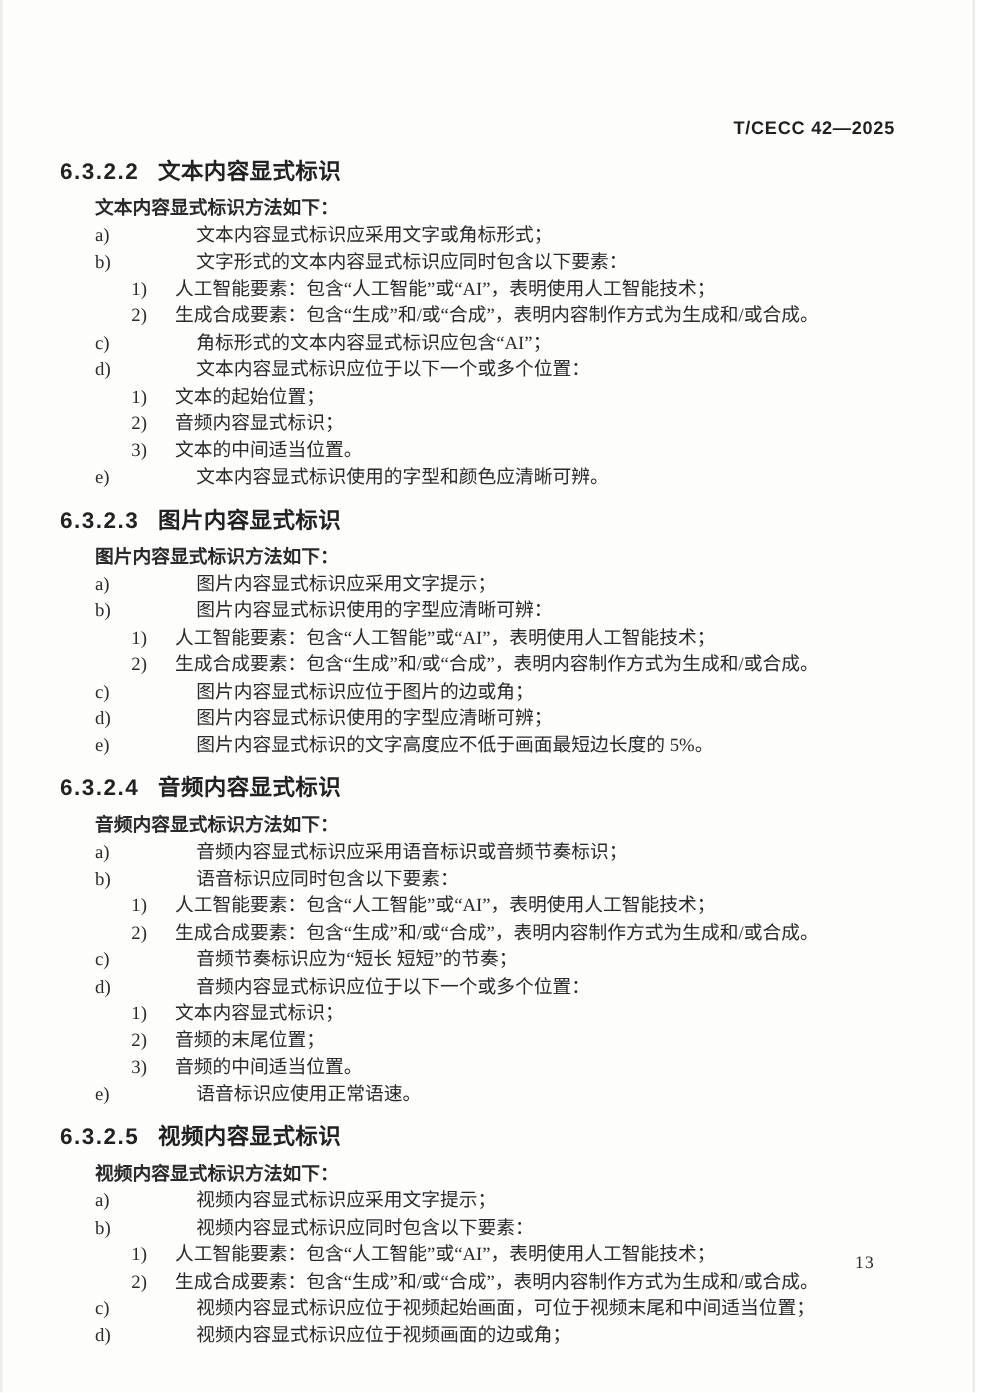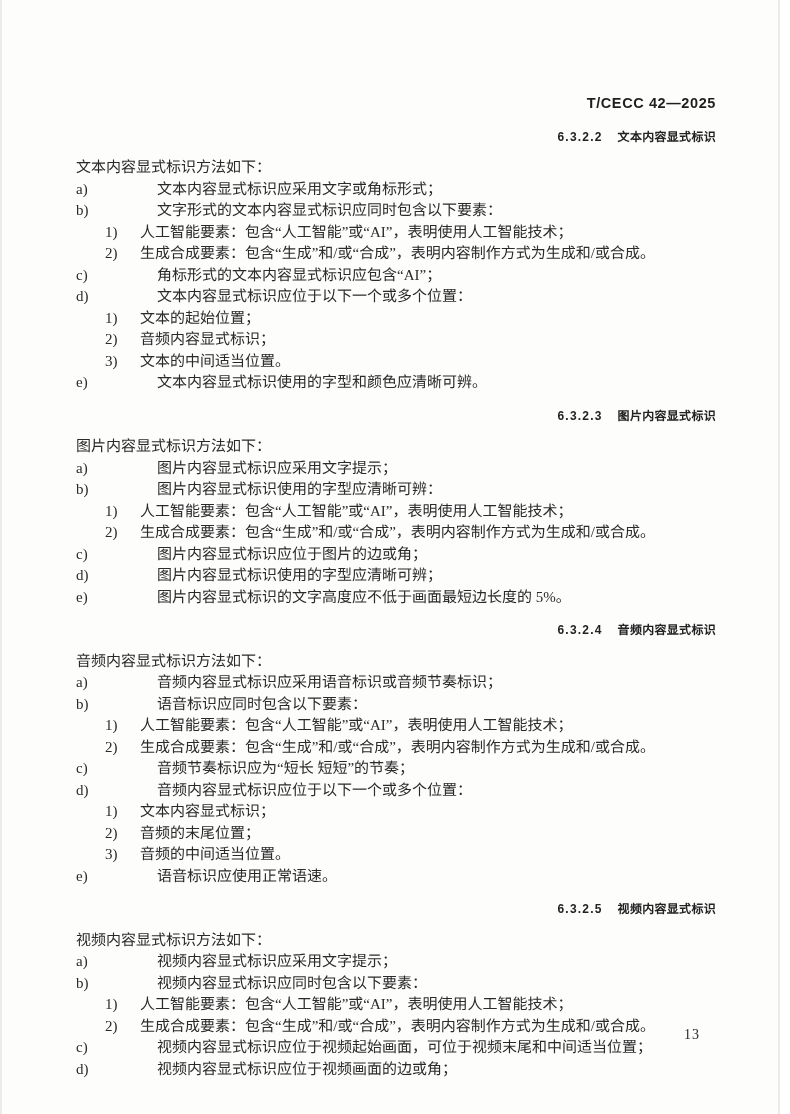--- a/index.html
+++ b/index.html
@@ -23,41 +23,40 @@
     font-size: 14.5px;
     font-weight: 600;
     letter-spacing: 0.6px;
     color: #1f1f1f;
     margin-bottom: 6px;
   }
   .section { margin: 0; }
   .section-heading {
     margin: 12px 0 9px 0;
     font-family: "Liberation Sans", "DejaVu Sans", sans-serif;
-    font-size: 12px;
+    font-size: 18px;
     font-weight: 700;
     color: #222222;
     letter-spacing: 0.3px;
-    text-align: right;
   }
   .section-number {
     font-weight: 600;
     margin-right: 15px;
     letter-spacing: 1.2px;
   }
-  .section-intro { margin: 0 0 0 28px; }
+  .section-intro { margin: 0 0 0 28px; font-weight: bold; }
   .item { display: flex; margin-left: 28px; }
   .item > .item-label { flex: none; width: 34px; }
   .item > .item-text { flex: 1; margin-left: 47px; }
   .subitem { display: flex; margin-left: 57px; }
   .subitem > .item-label { flex: none; width: 35px; }
   .subitem > .item-text { flex: 1; }
   .page-number {
     position: absolute;
-    top: 1024px;
+    top: 1000px;
     right: 80px;
     font-size: 14px;
     letter-spacing: 1px;
     color: #2a2a2a;
   }
 </style>
 </head>
 <body>
 
 <div class="page">

